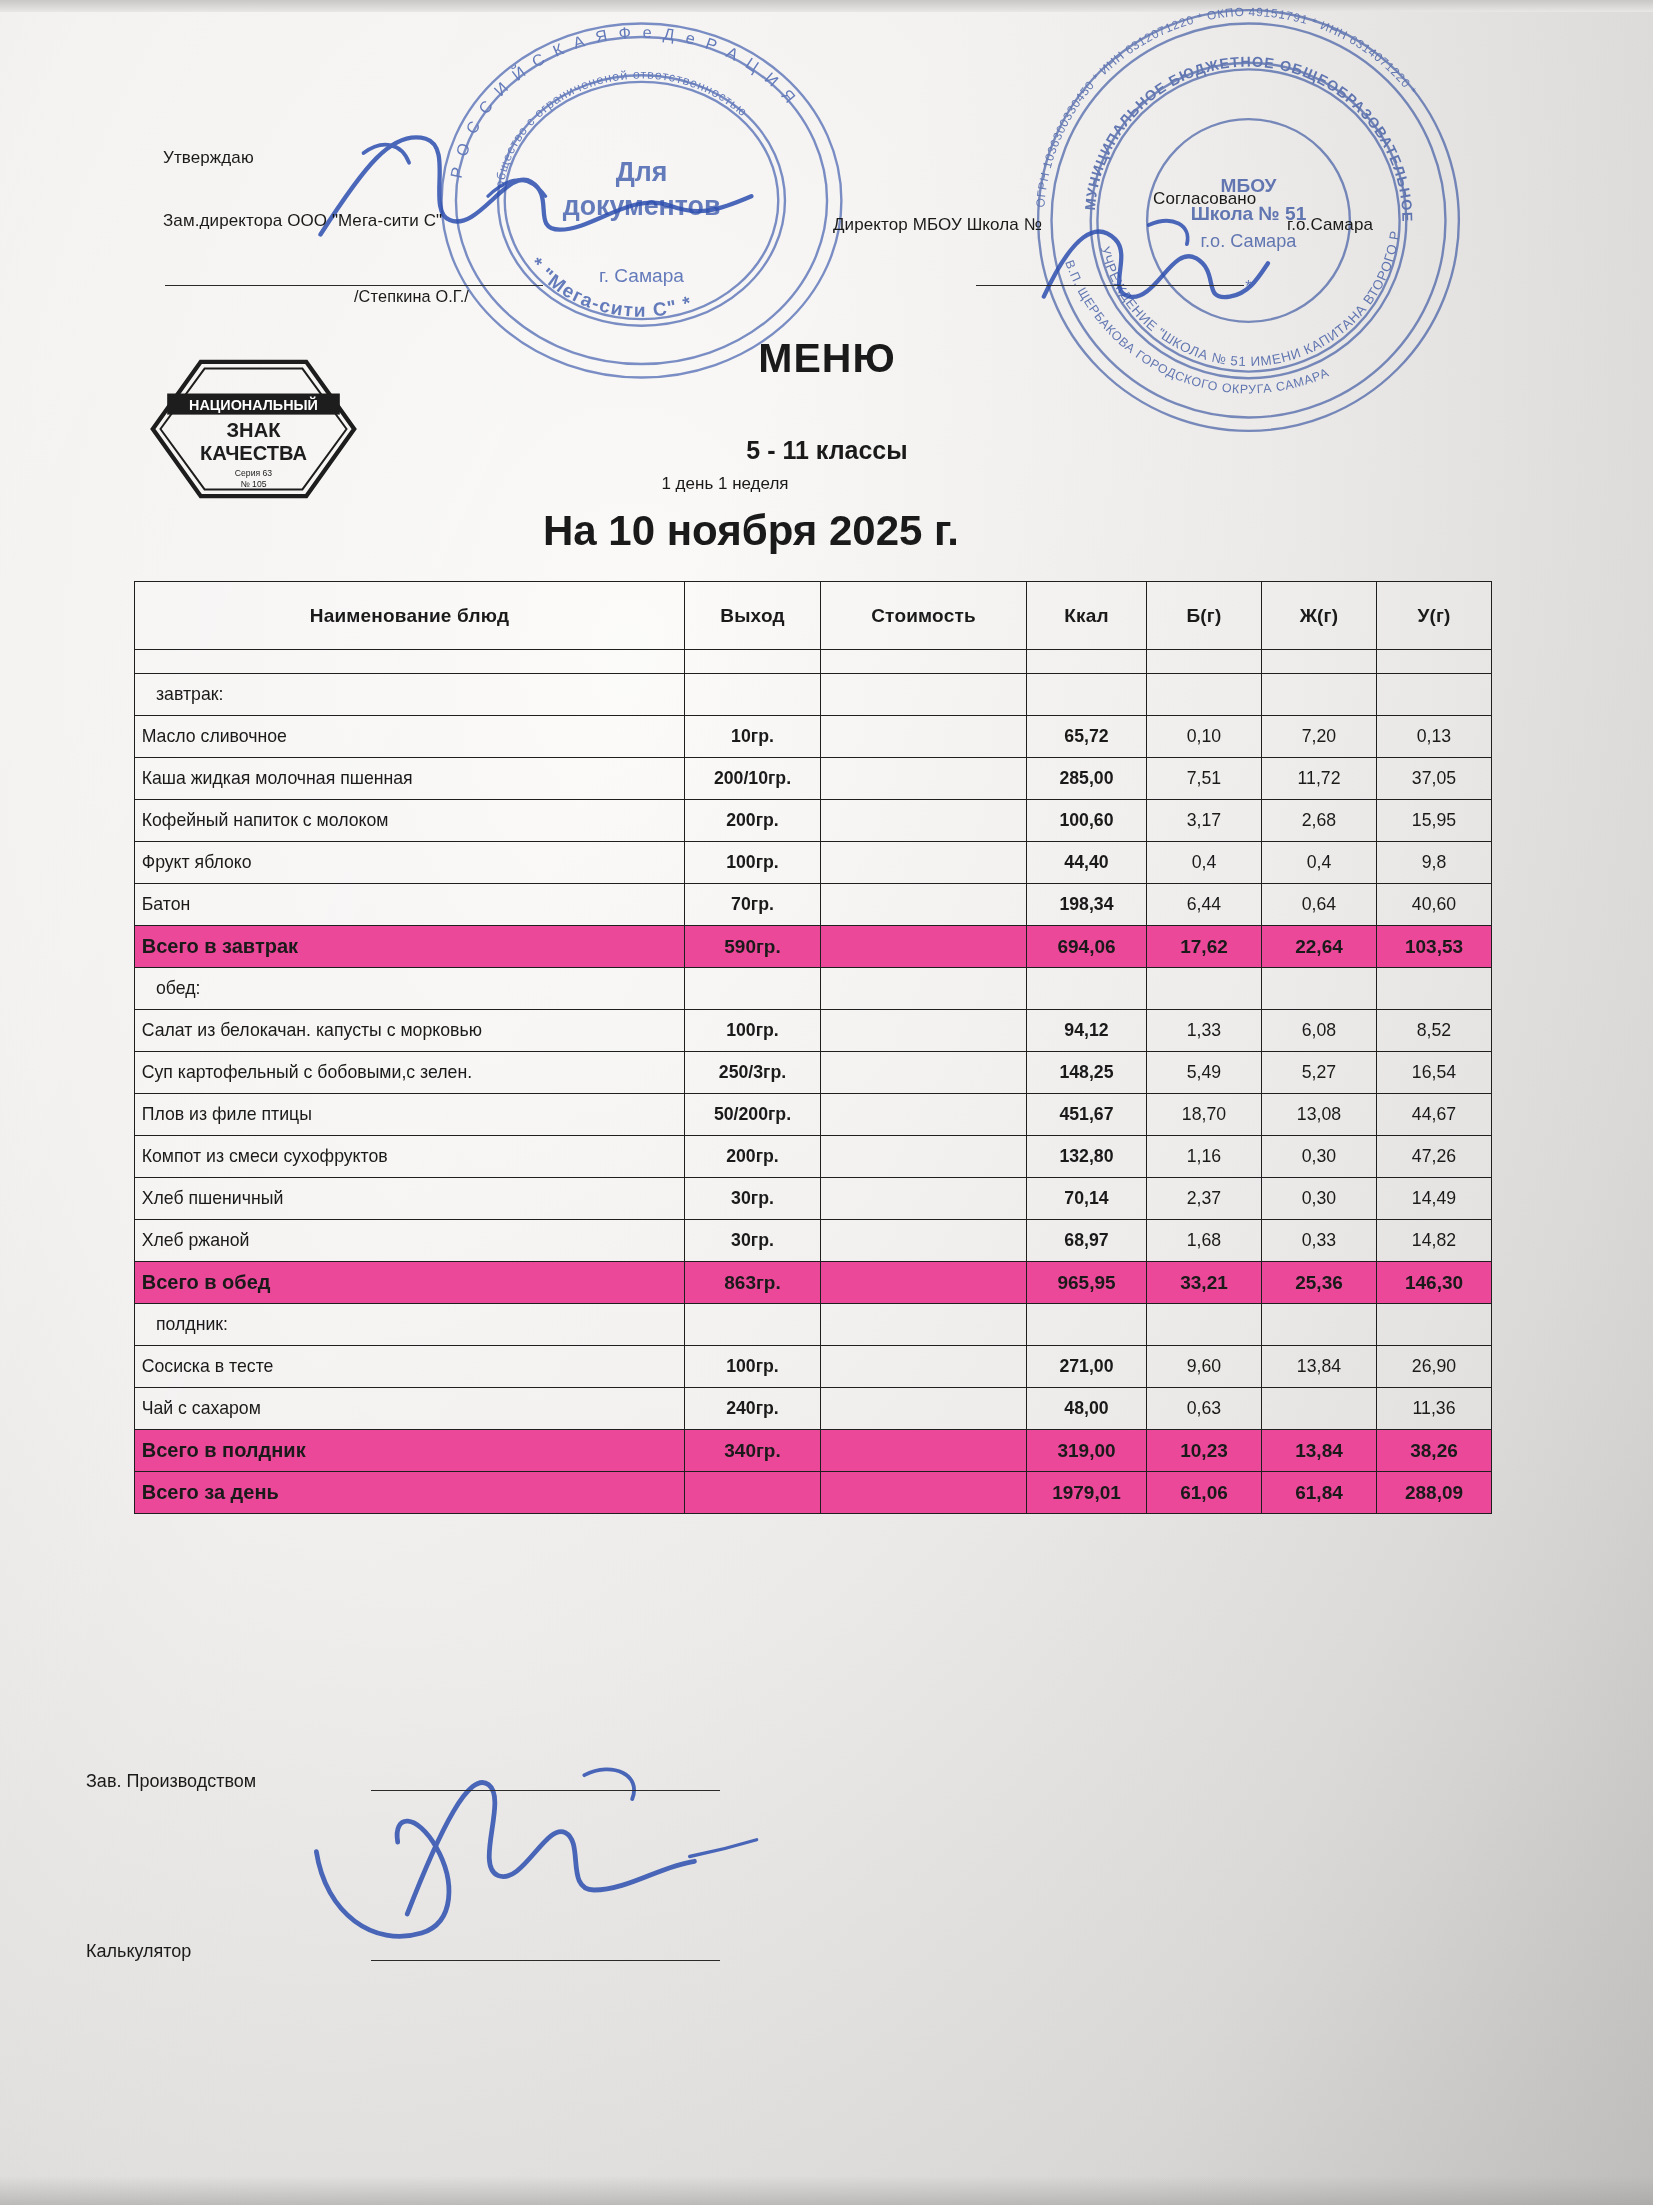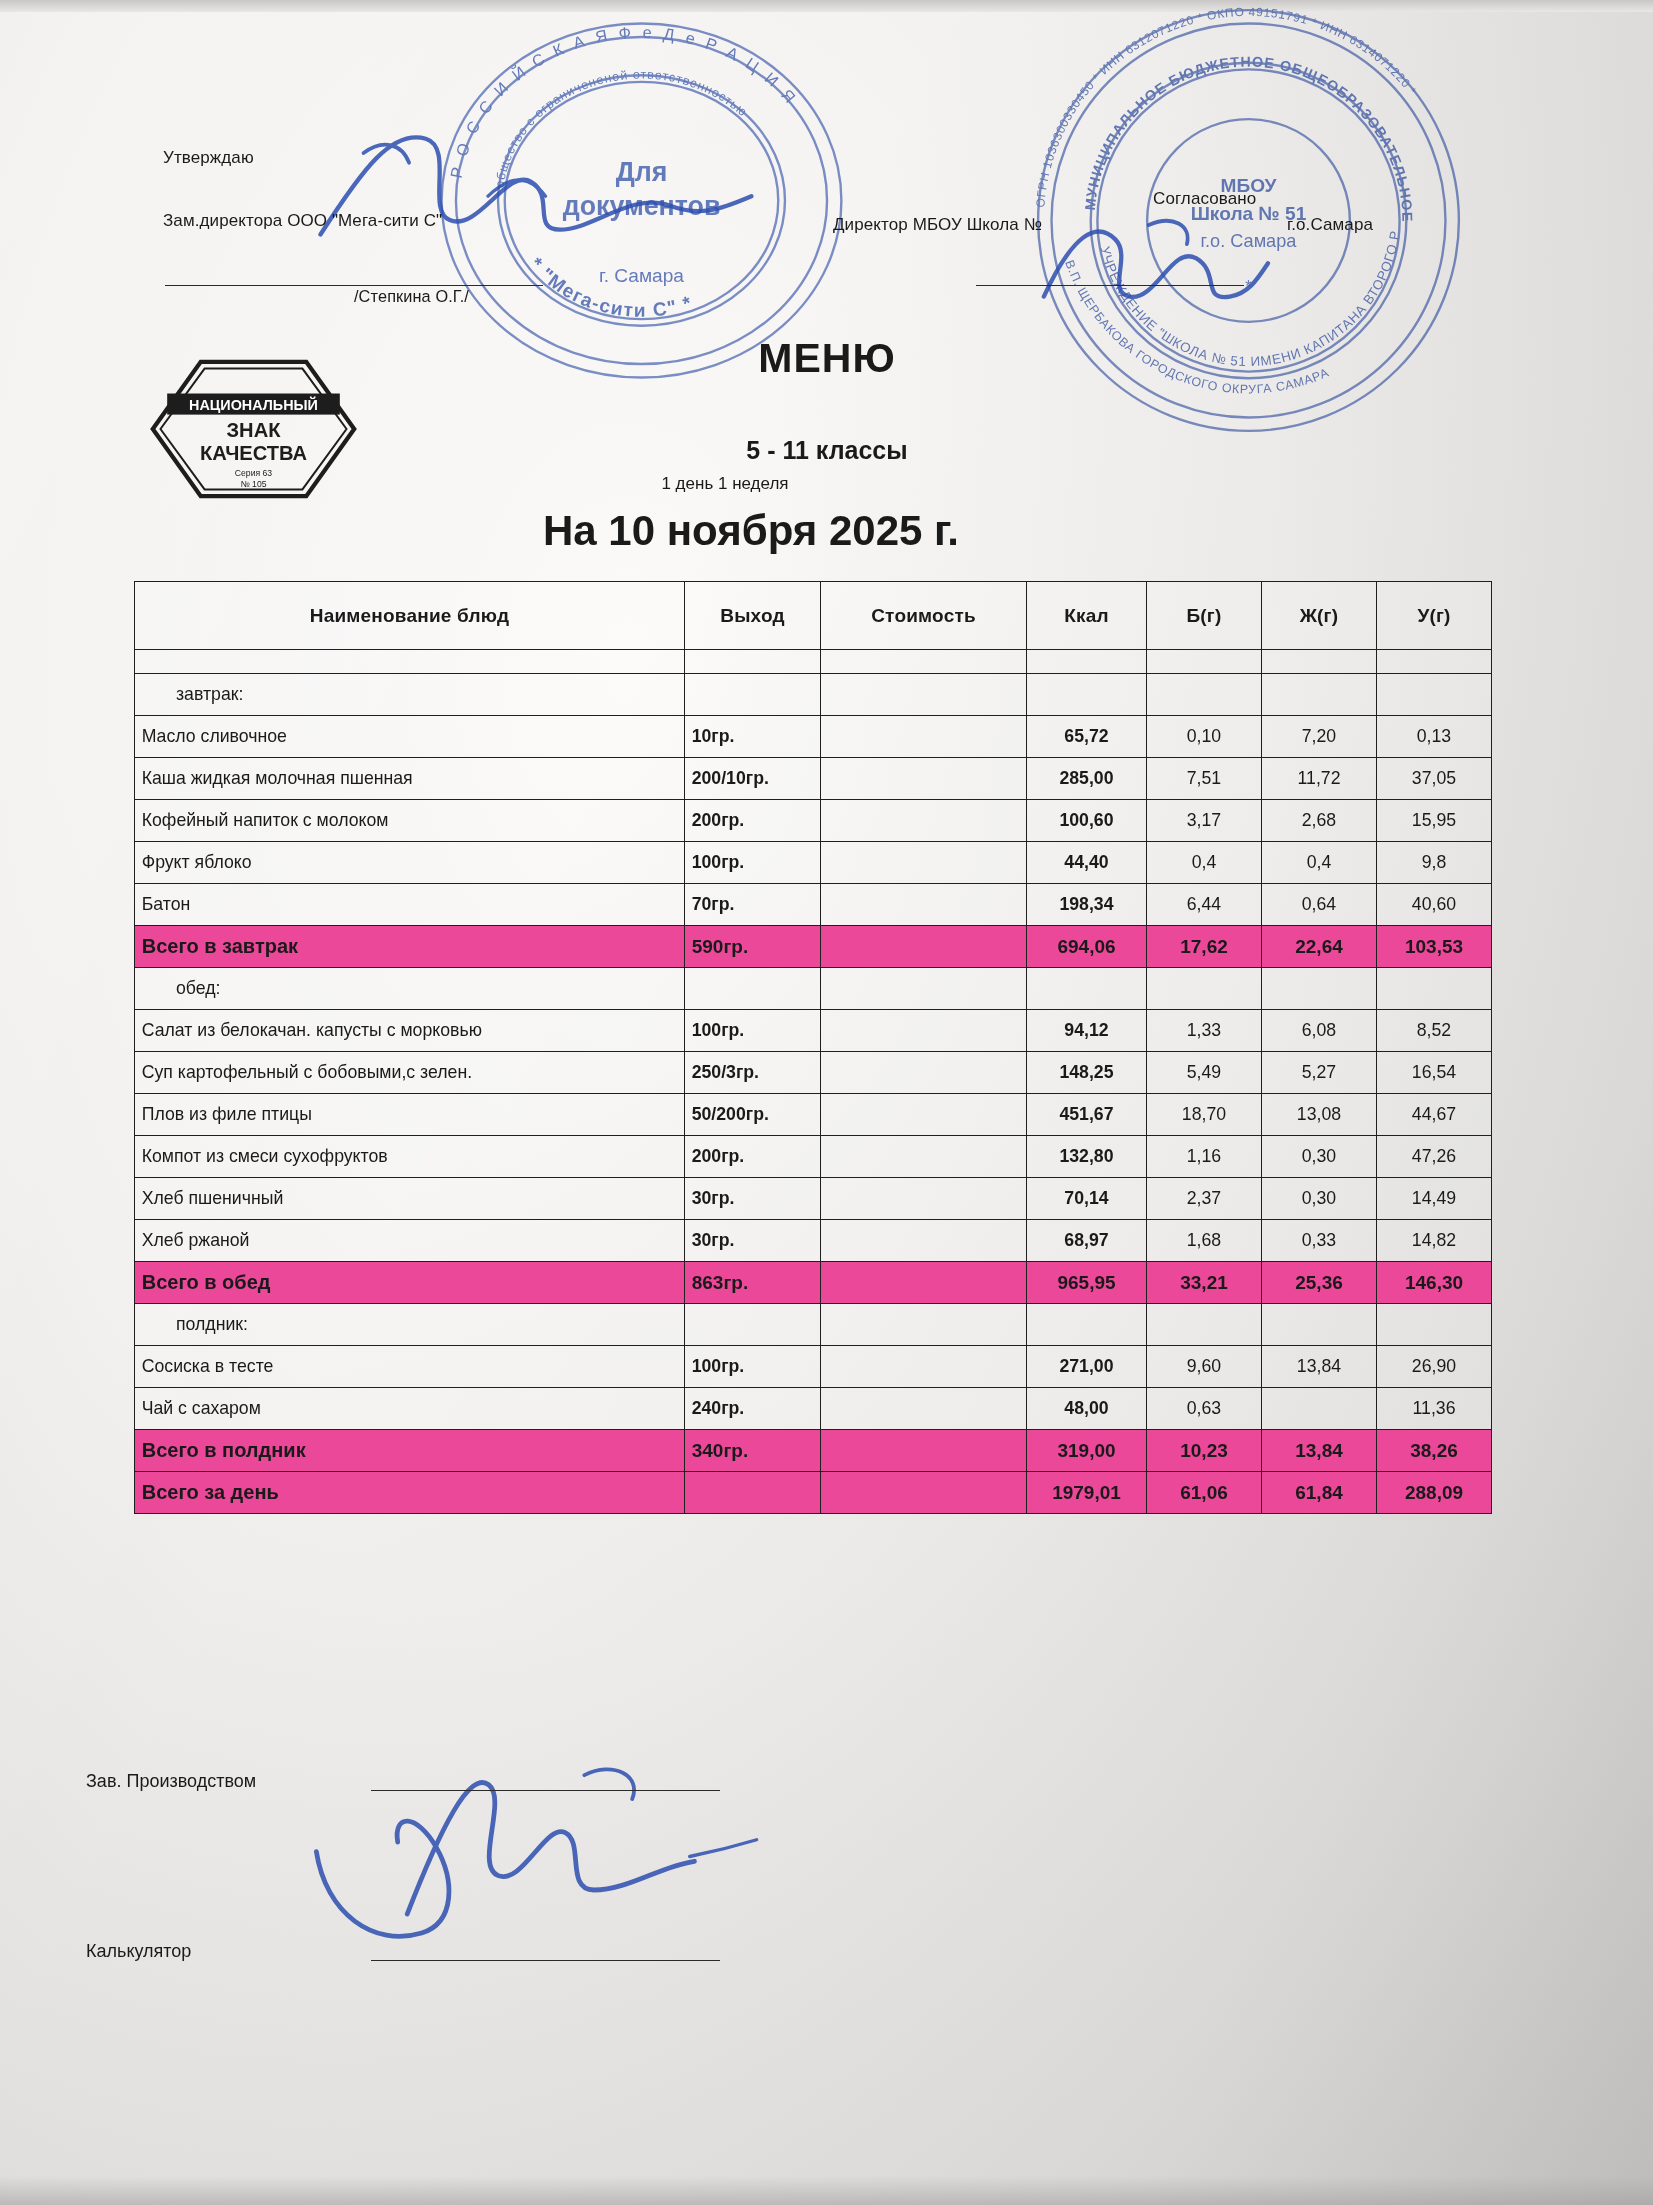--- a/index.html
+++ b/index.html
@@ -153,27 +153,27 @@
   th.c-name { text-align: center; }
   col.c1 { width: 550px; }
   col.c2 { width: 136px; }
   col.c3 { width: 206px; }
   col.c4 { width: 120px; }
   col.c5 { width: 115px; }
   col.c6 { width: 115px; }
   col.c7 { width: 115px; }
 
   td.name { text-align: left; }
-  td.out  { text-align: left; font-weight: bold; }
+  td.out  { text-align: center; font-weight: bold; }
   td.cost { text-align: center; }
   td.kcal { text-align: center; font-weight: bold; }
   td.num  { text-align: center; }
 
   tr.section td { font-weight: normal; }
-  tr.section td.name { padding-left: 41px; }
+  tr.section td.name { padding-left: 21px; }
 
   tr.total td {
     font-weight: bold;
     background: #ec4899;
     font-size: 19px;
   }
   tr.total td.name { font-size: 20px; }
   tr.spacer td { height: 23px; }
 
   

